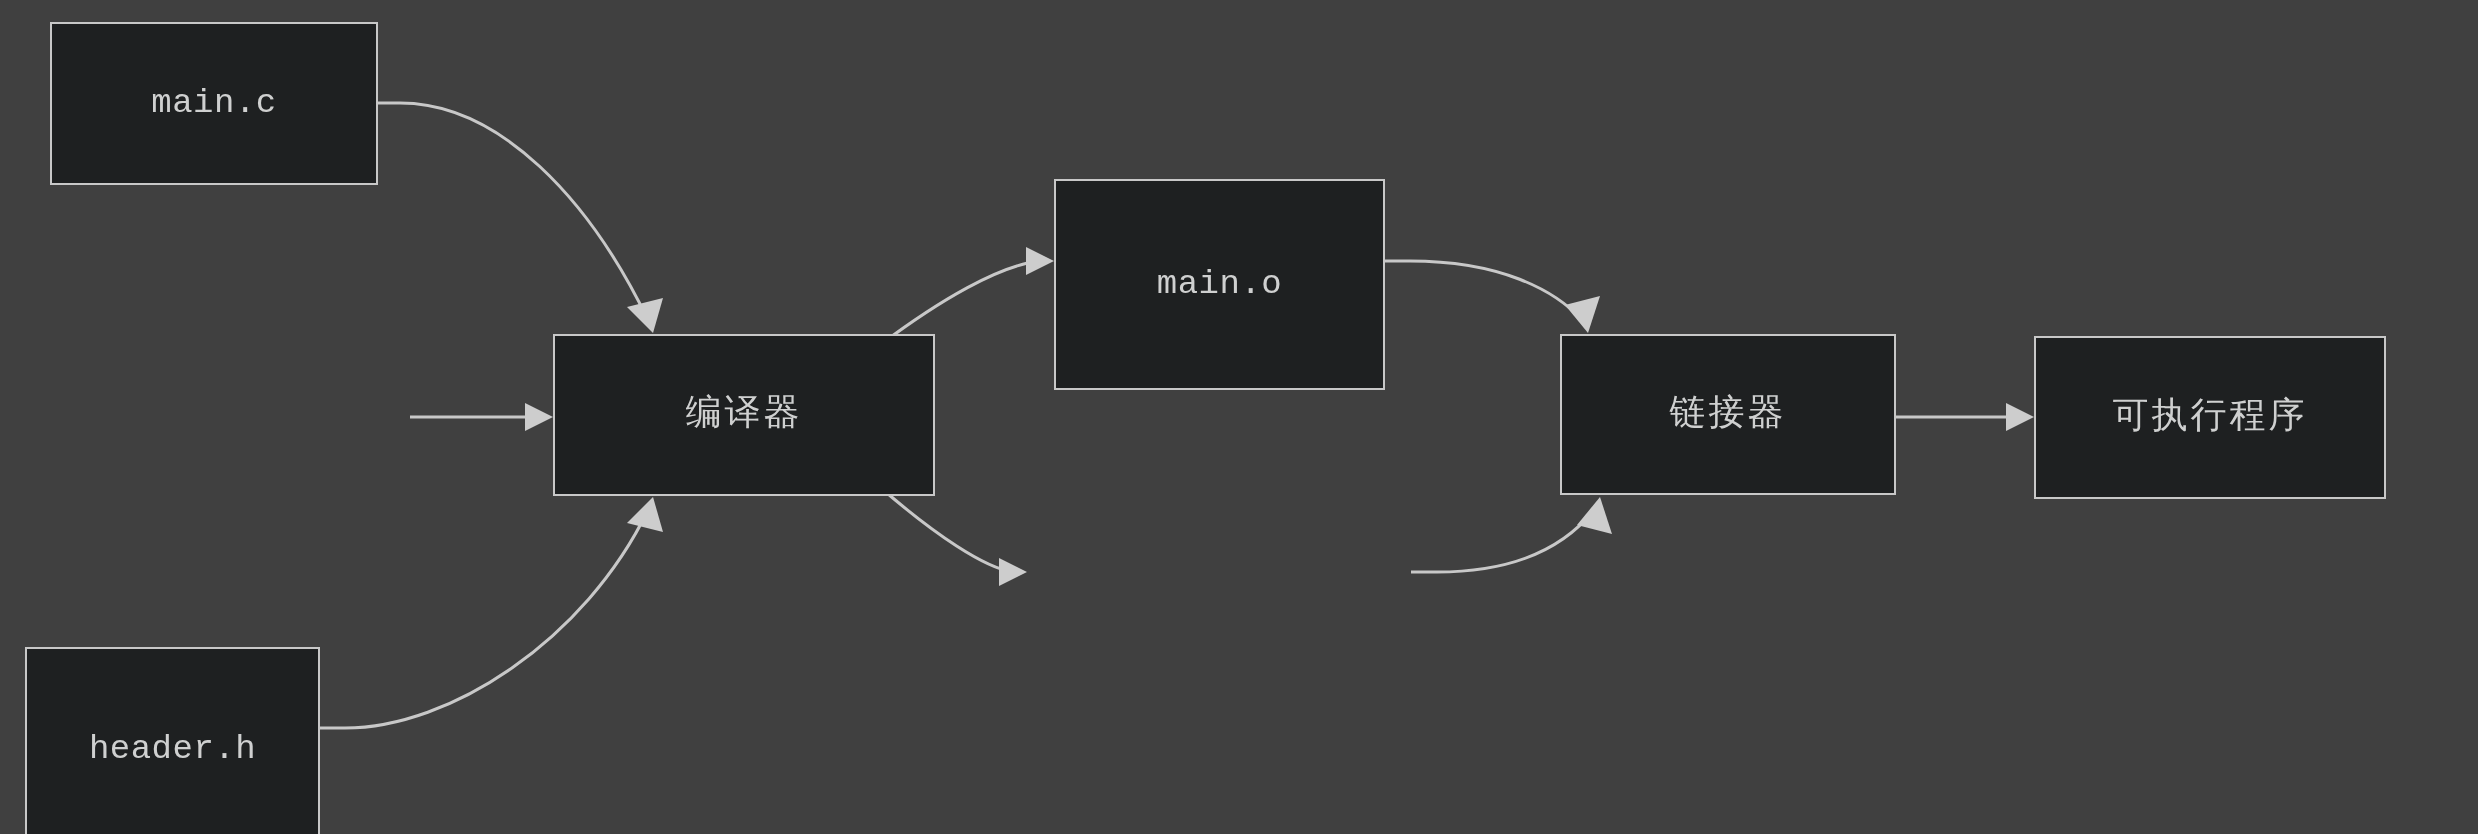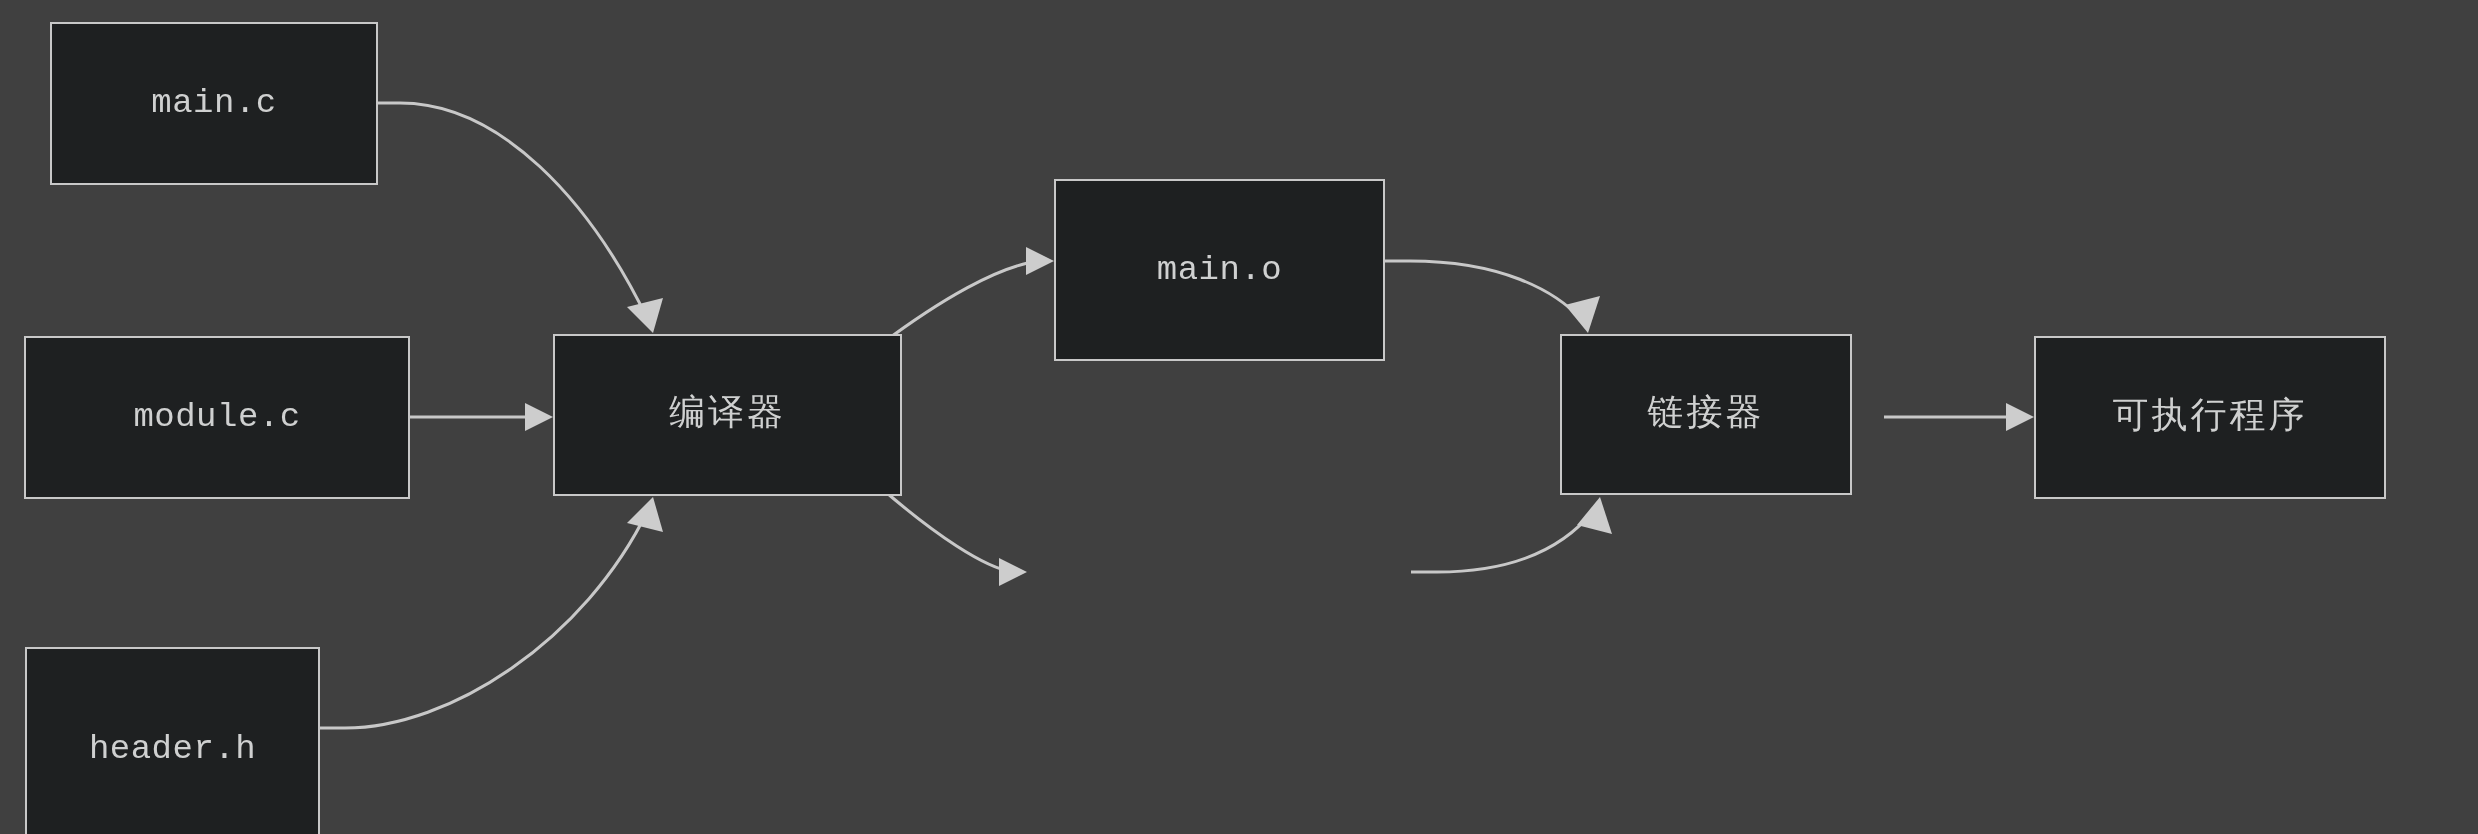--- a/index.html
+++ b/index.html
@@ -100,38 +100,35 @@
     <g>
       <path class="edge-path" d="M 1884 417 L 2019 417"></path>
       <polygon class="arrow-head" points="2034,417 2006,403 2006,431"></polygon>
     </g>
   </svg>
 
   <div class="node" style="left:50px; top:22px; width:328px; height:163px;">
     <span class="node-label">main.c</span>
   </div>
 
-  <div class="node" style="left:24px; top:336px; width:386px; height:163px;">
-    <span class="node-label">module.c</span>
-  </div>
 
   <div class="node" style="left:25px; top:647px; width:295px; height:205px;">
     <span class="node-label">header.h</span>
   </div>
 
-  <div class="node" style="left:553px; top:334px; width:349px; height:162px;">
+  <div class="node" style="left:553px; top:334px; width:382px; height:162px;">
     <span class="node-label cjk">编译器</span>
   </div>
 
-  <div class="node" style="left:1054px; top:179px; width:331px; height:182px;">
+  <div class="node" style="left:1054px; top:179px; width:331px; height:211px;">
     <span class="node-label">main.o</span>
   </div>
 
 
-  <div class="node" style="left:1560px; top:334px; width:292px; height:161px;">
+  <div class="node" style="left:1560px; top:334px; width:336px; height:161px;">
     <span class="node-label cjk">链接器</span>
   </div>
 
   <div class="node" style="left:2034px; top:336px; width:352px; height:163px;">
     <span class="node-label cjk">可执行程序</span>
   </div>
 
 </div>
 
 </body></html>

